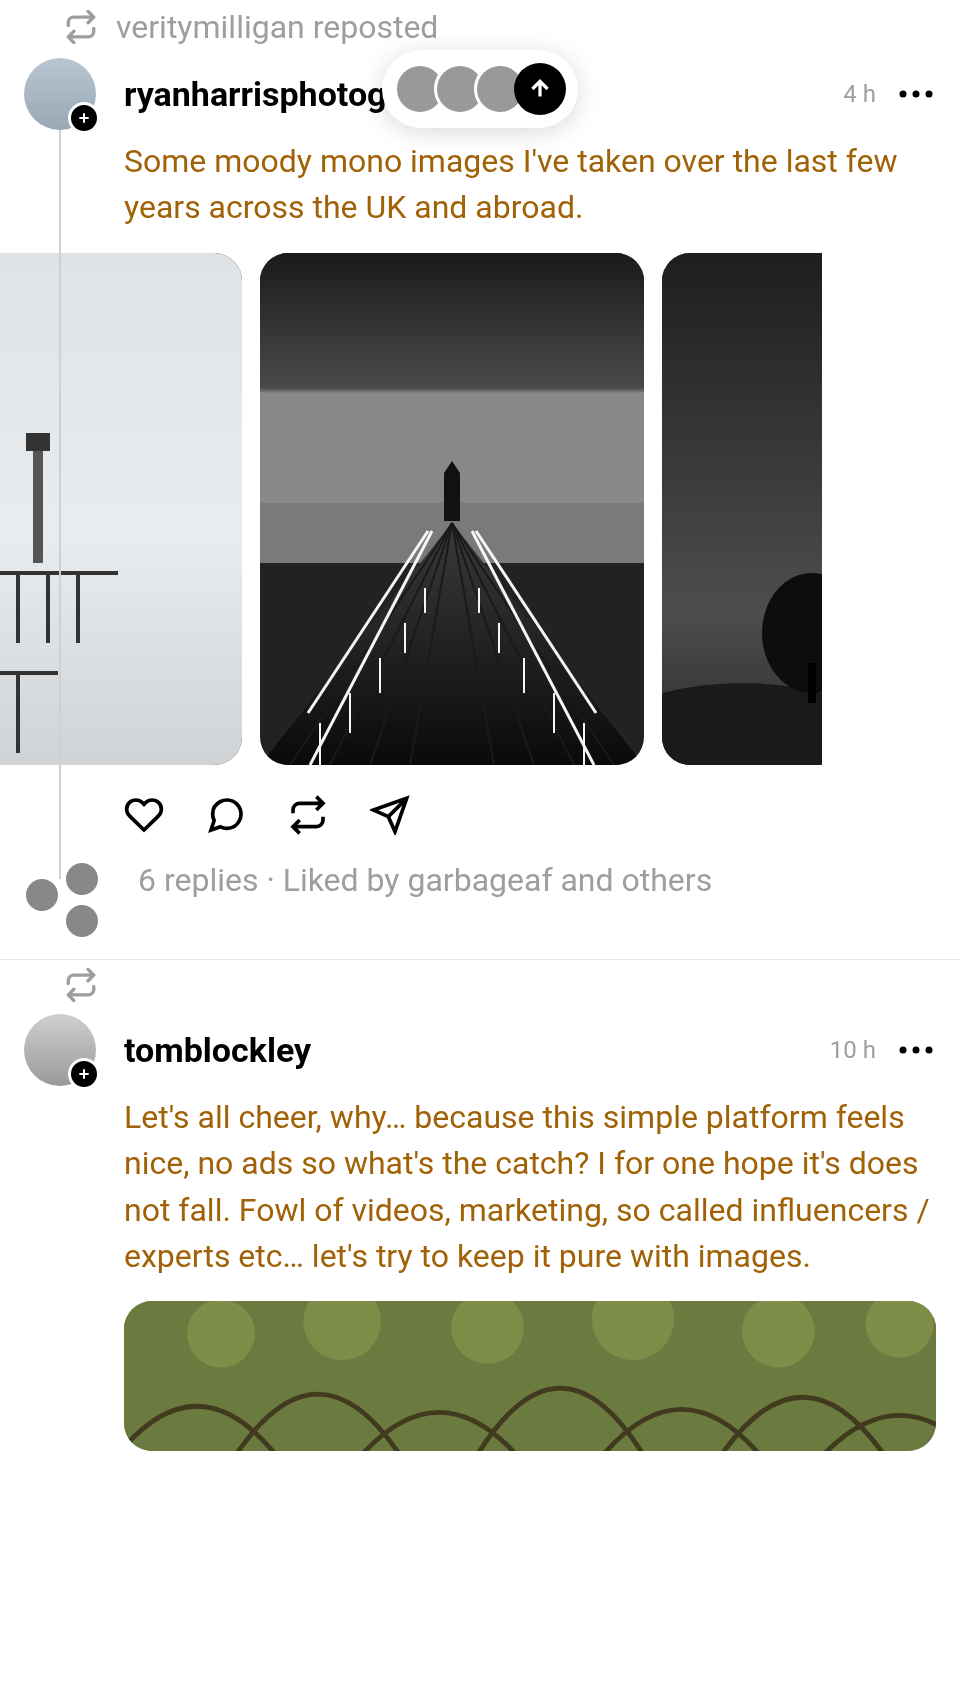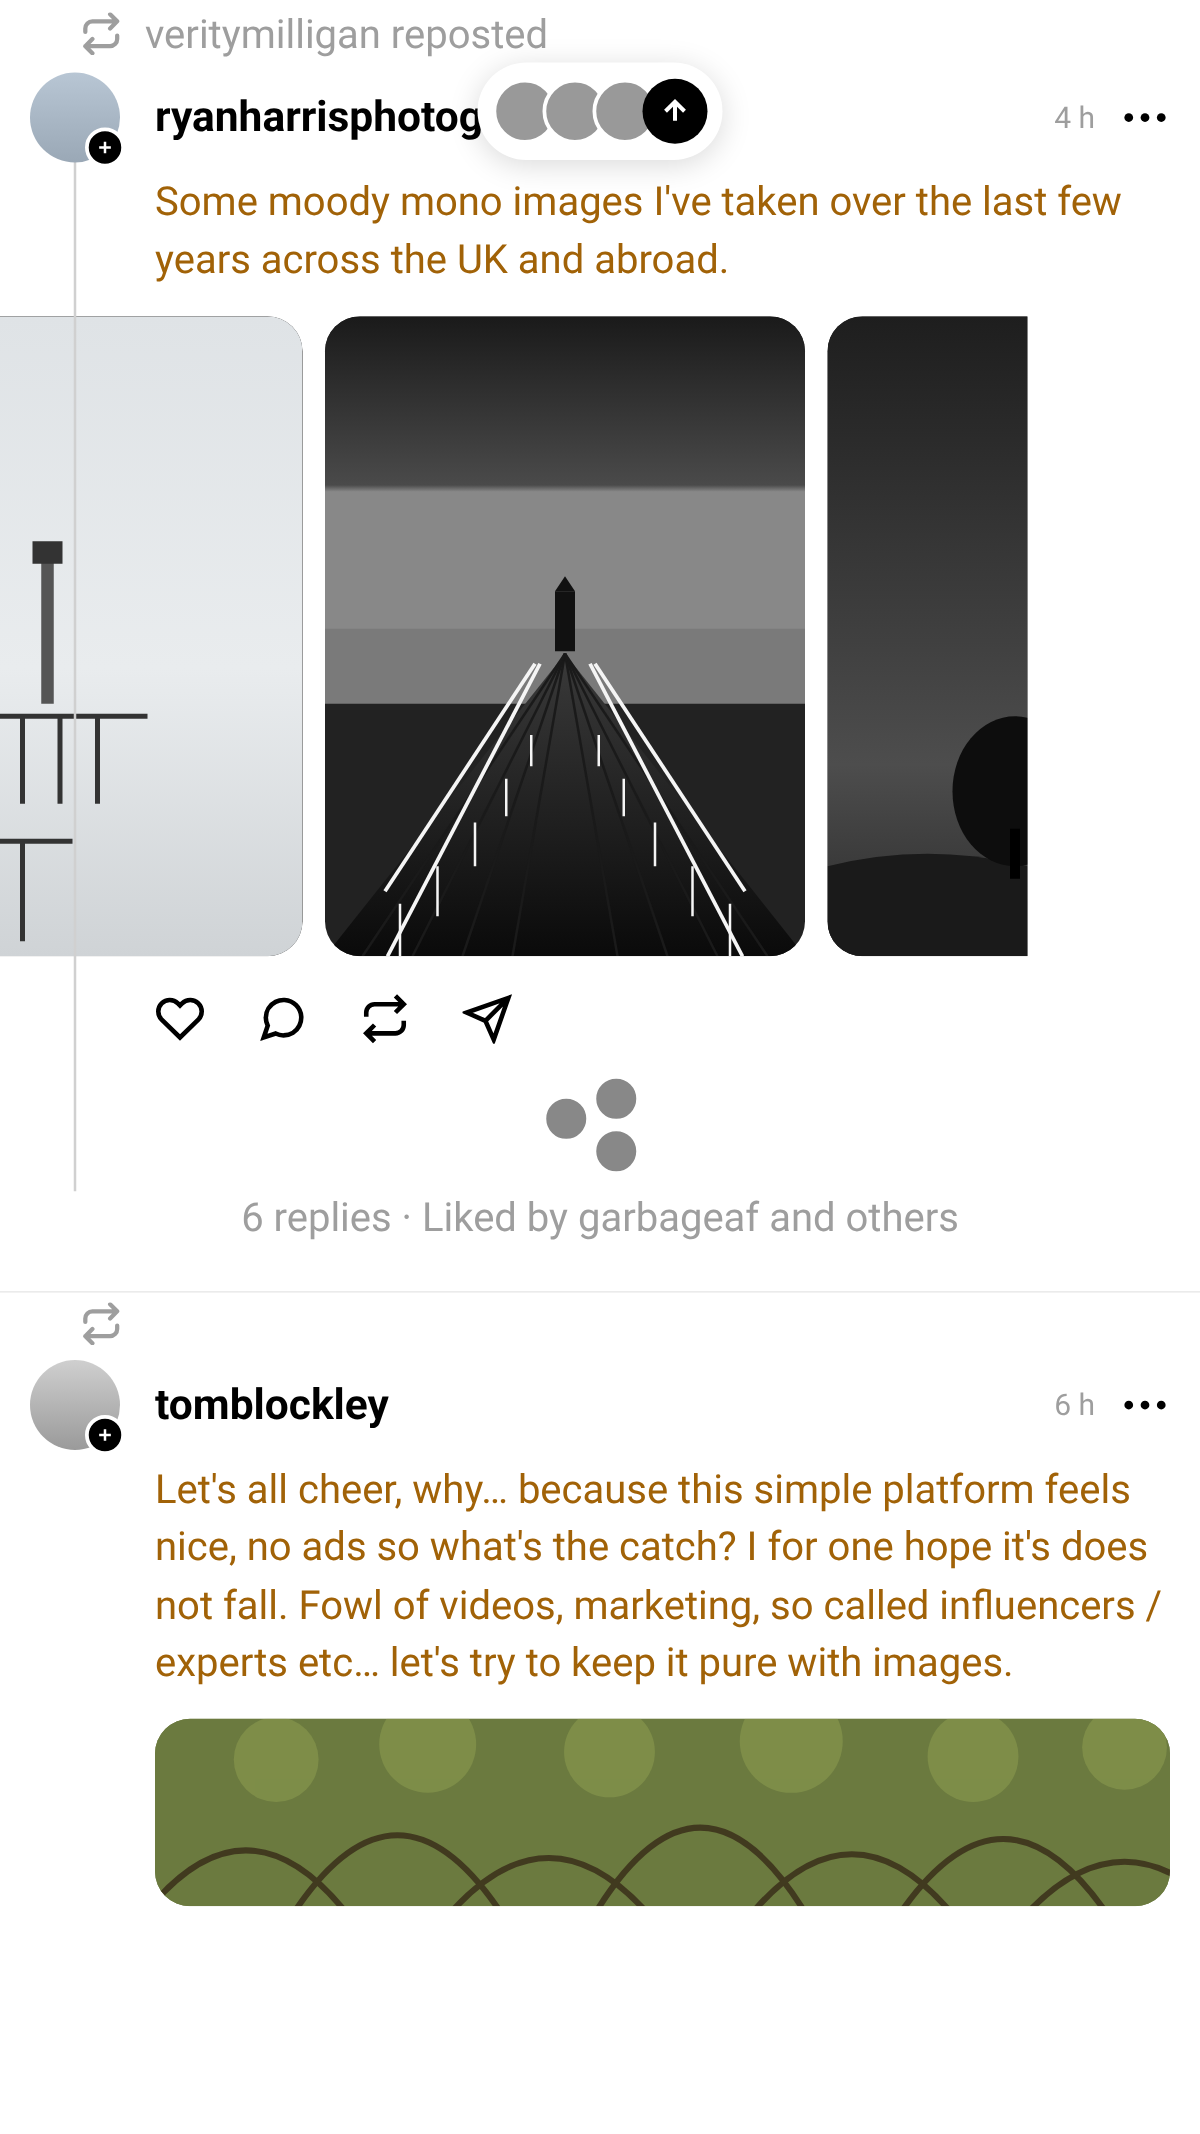--- a/index.html
+++ b/index.html
@@ -4,21 +4,21 @@
 <style>
   * { box-sizing: border-box; margin: 0; padding: 0; }
   body {
     font-family: -apple-system, BlinkMacSystemFont, "Segoe UI", Roboto, Helvetica, Arial, sans-serif;
     background: #fff;
     color: #000;
     width: 960px;
     overflow-x: hidden;
   }
   .feed { width: 100%; }
-  .post { border-bottom: 1px solid #e5e5e5; padding-bottom: 40px; position: relative; }
+  .post { border-bottom: 1px solid #e5e5e5; padding-bottom: 28px; position: relative; }
 
   
   .repost-line {
     display: flex; align-items: center; gap: 18px;
     padding: 8px 24px 12px 64px;
     color: #9e9e9e;
     font-size: 32px;
   }
   .repost-icon { width: 34px; height: 34px; color: #9e9e9e; }
 
@@ -68,21 +68,21 @@
   .img-card.last { width: 160px; border-top-right-radius:0; border-bottom-right-radius:0; }
 
   
   .art svg { width: 100%; height: 100%; display: block; }
 
   
   .actions { display: flex; gap: 42px; padding: 30px 24px 0 124px; }
   .action-btn svg { width: 40px; height: 40px; stroke:#000; stroke-width: 2.2; fill: none; }
 
   
-  .engagement { display:flex; align-items:center; padding: 22px 24px 0 24px; gap: 24px; flex-direction: column; }
+  .engagement { display:flex; padding: 22px 24px 0 24px; gap: 24px; }
   .facepile { position: relative; width: 90px; height: 70px; }
   .facepile .fp {
     position: absolute; width: 36px; height: 36px; border-radius: 50%;
     background: #888 center/cover; border: 2px solid #fff;
   }
   .fp1 { left:0; top:16px; background:#333;}
   .fp2 { left:40px; top:0; width:44px; height:44px; background:#6b5b45;}
   .fp3 { left:40px; top:42px; width:28px; height:28px; background:#3a4a6b;}
   .eng-text { color: #9e9e9e; font-size: 32px; }
 
@@ -321,21 +321,21 @@
       <div class="avatar-wrap">
         <div class="avatar av2"></div>
         <div class="add-badge">
           <svg viewBox="0 0 24 24" fill="none" stroke="currentColor" stroke-width="3">
               <path d="M12 5v14M5 12h14"></path>
             </svg>
         </div>
       </div>
       <div class="username">tomblockley</div>
       <div class="spacer"></div>
-      <div class="time">6 h</div>
+      <div class="time">10 h</div>
       <div class="more-btn">
         <svg viewBox="0 0 36 10">
             <circle cx="5" cy="5" r="3.5" fill="#000"></circle>
             <circle cx="18" cy="5" r="3.5" fill="#000"></circle>
             <circle cx="31" cy="5" r="3.5" fill="#000"></circle>
           </svg>
       </div>
     </div>
 
     <div class="post-body">Let's all cheer, why… because this simple platform feels nice, no ads so what's the catch? I for one hope it's does not fall. Fowl of videos, marketing, so called influencers / experts etc… let's try to keep it pure with images.</div>

